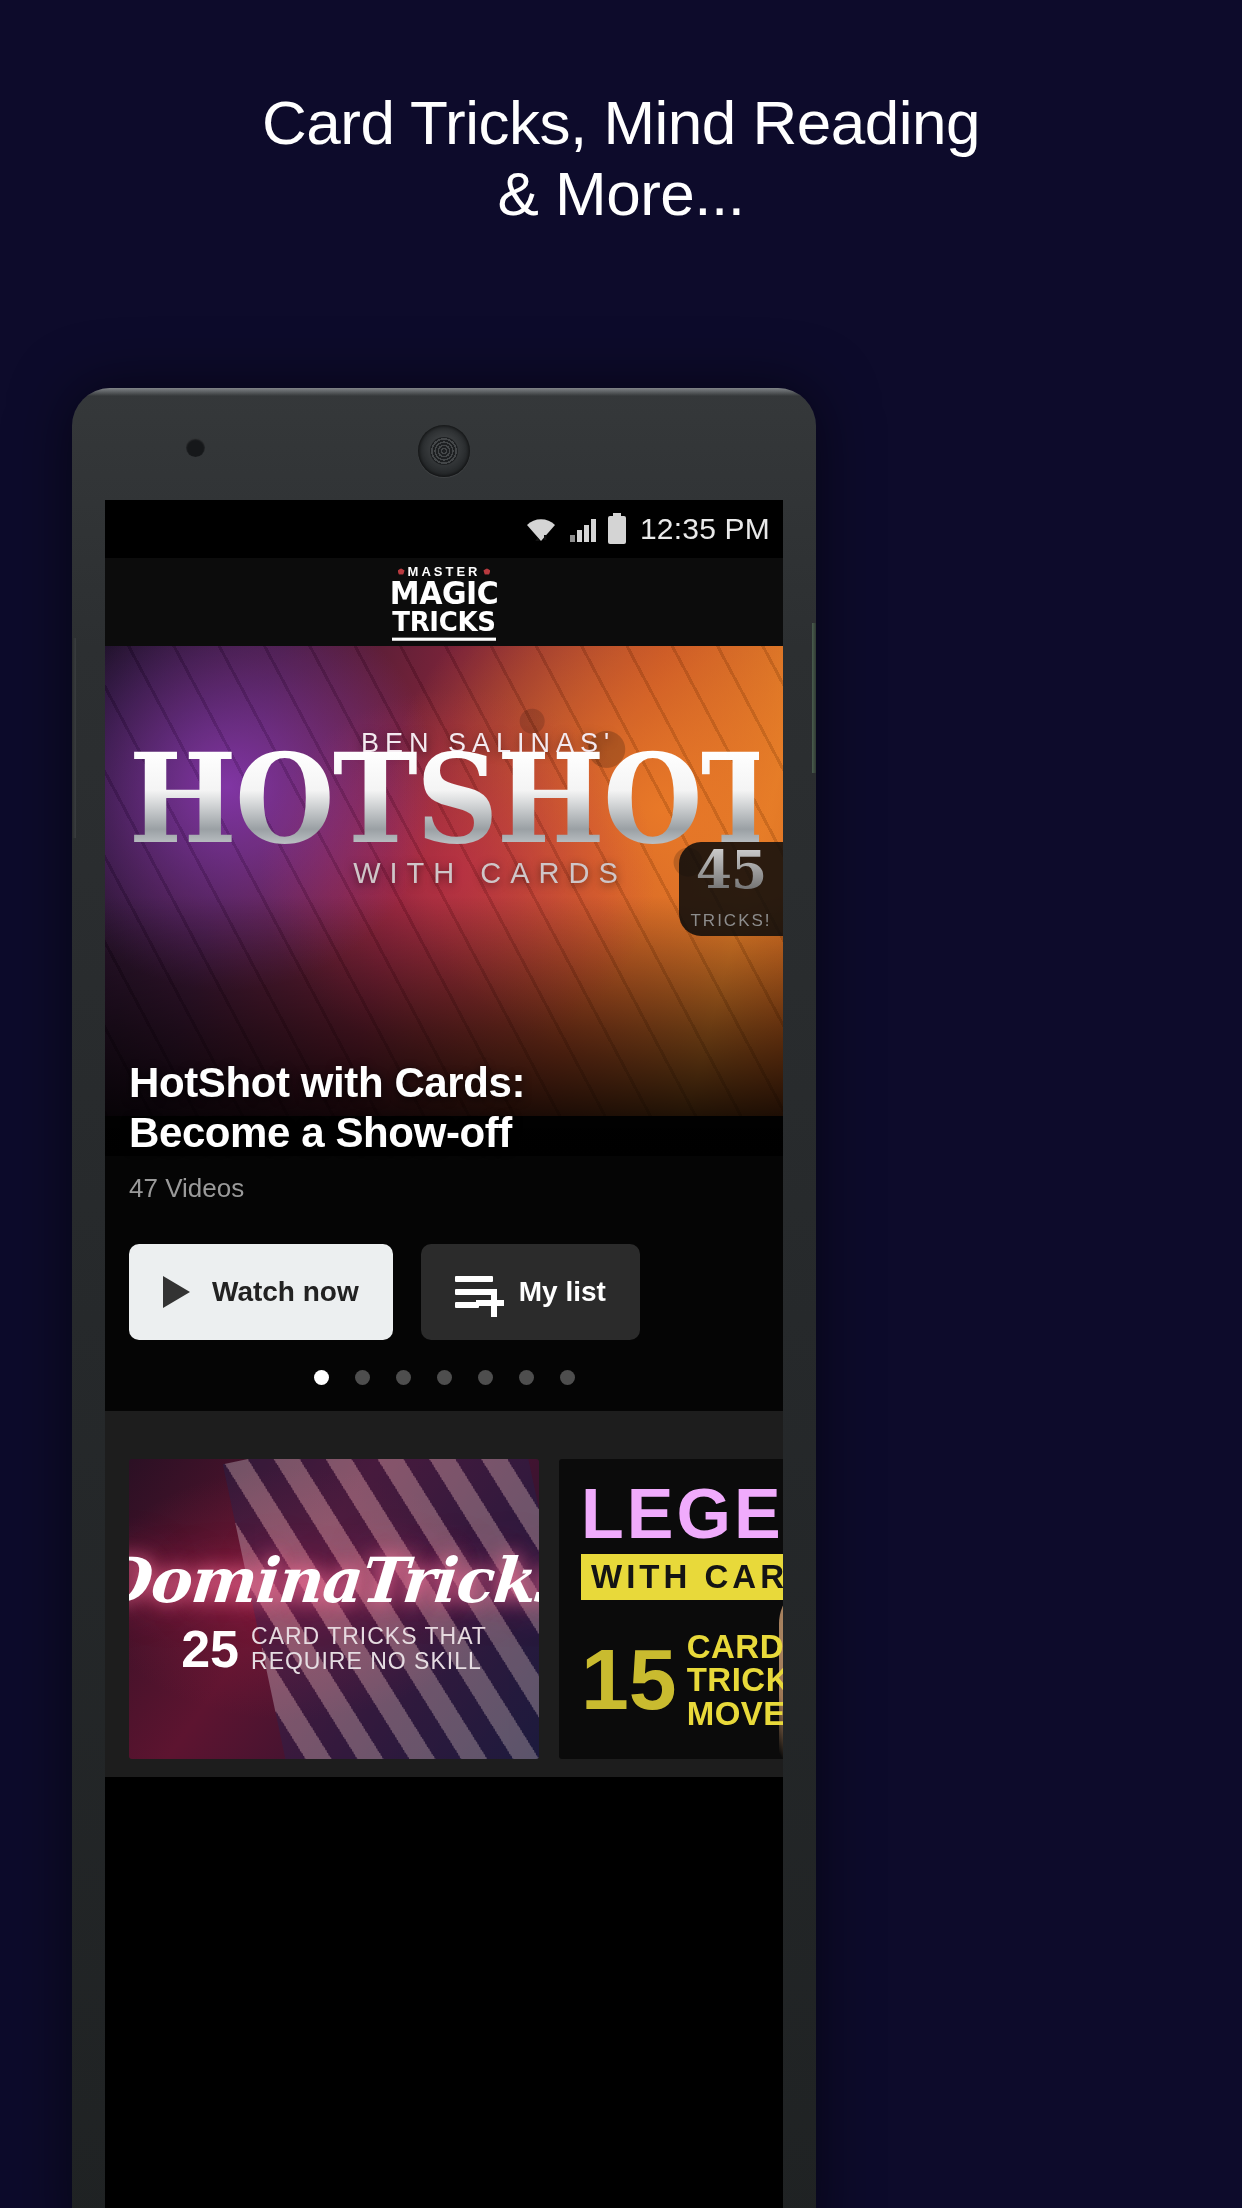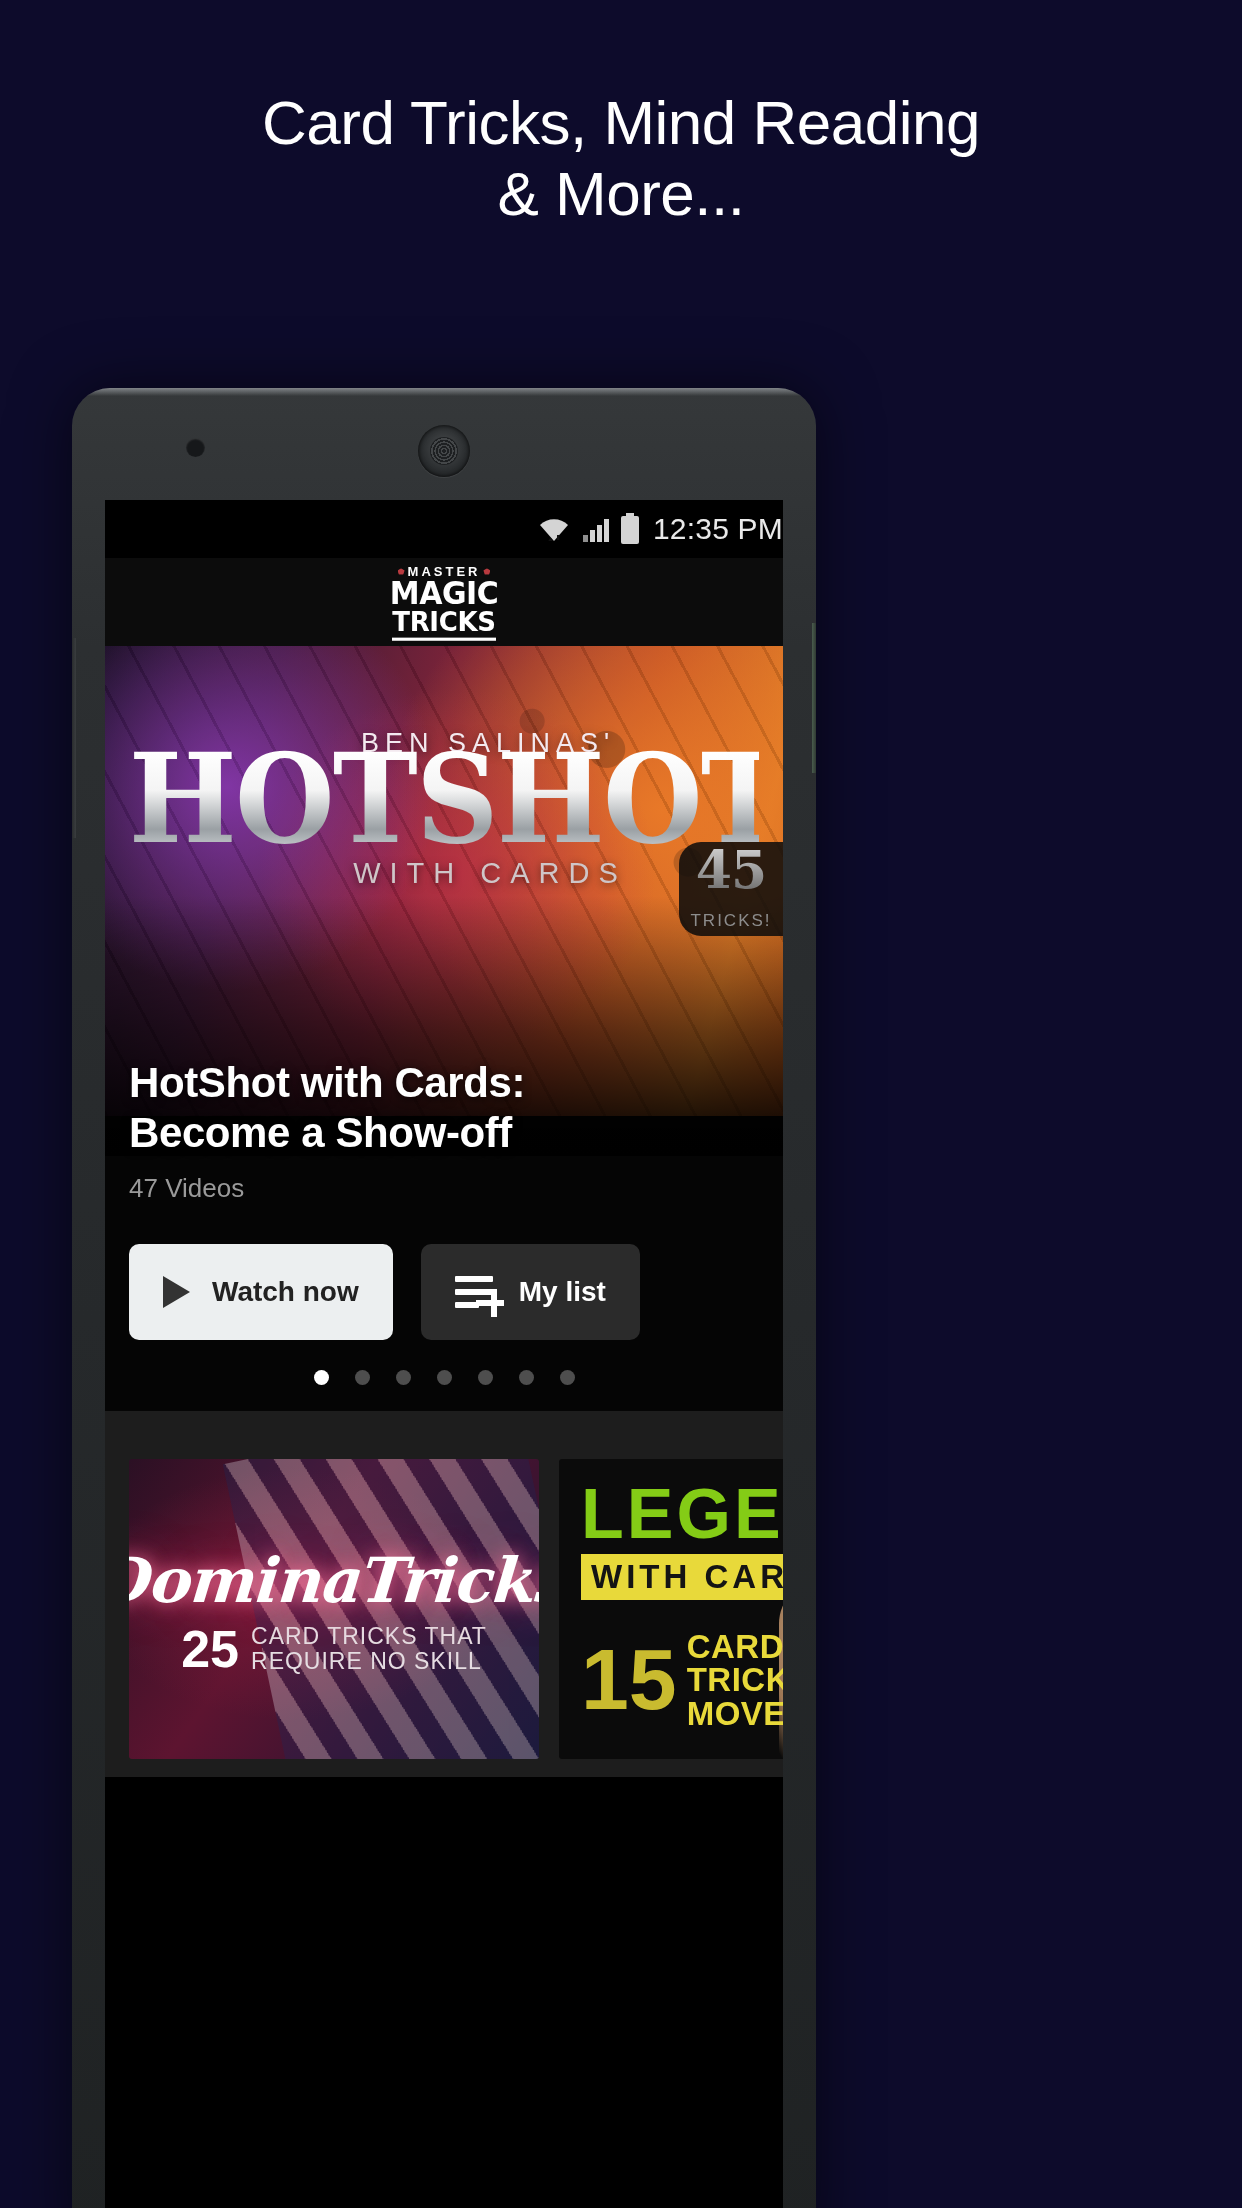--- a/index.html
+++ b/index.html
@@ -78,20 +78,21 @@
     width:678px; height:1748px;
     background:#000;
     overflow:hidden;
   }
 
   
   .statusbar{
     height:58px;
     background:#000;
     display:flex; align-items:center; justify-content:flex-end;
+    padding-right:13px;
     gap:9px;
   }
   .sb-icon{ display:flex; align-items:flex-end; }
   .sb-clock{
     color:#e9e9e9; font-size:30px; font-weight:400; letter-spacing:.2px;
     margin-left:4px;
   }
 
   
   .appbar{
@@ -276,21 +277,21 @@
     display:flex; align-items:center; gap:12px; margin-top:6px;
   }
   .domina-num{ color:#fff; font-size:52px; font-weight:700; line-height:1; }
   .domina-lines{ color:#e6dde2; font-size:23px; line-height:1.08; letter-spacing:1px; text-align:left; }
 
   .art-lege{
     position:absolute; inset:0; background:#0b0b0b;
   }
   .lege-wrap{ position:absolute; left:22px; top:22px; right:-40px; }
   .lege-word{
-    color:#84cc16; font-size:70px; font-weight:700; letter-spacing:3px; line-height:.95;
+    color:#f0abfc; font-size:70px; font-weight:700; letter-spacing:3px; line-height:.95;
   }
   .lege-band{
     background:#e8d93a; color:#141414;
     font-size:33px; font-weight:700; letter-spacing:4px;
     padding:4px 10px; margin-top:6px; display:inline-block;
   }
   .lege-bottom{ display:flex; align-items:center; gap:10px; margin-top:30px; }
   .lege-15{ color:#c9bb2f; font-size:86px; font-weight:700; line-height:.85; }
   .lege-stack{ color:#e8d93a; font-size:33px; font-weight:700; line-height:1.02; letter-spacing:.5px; }
   .lege-person{

